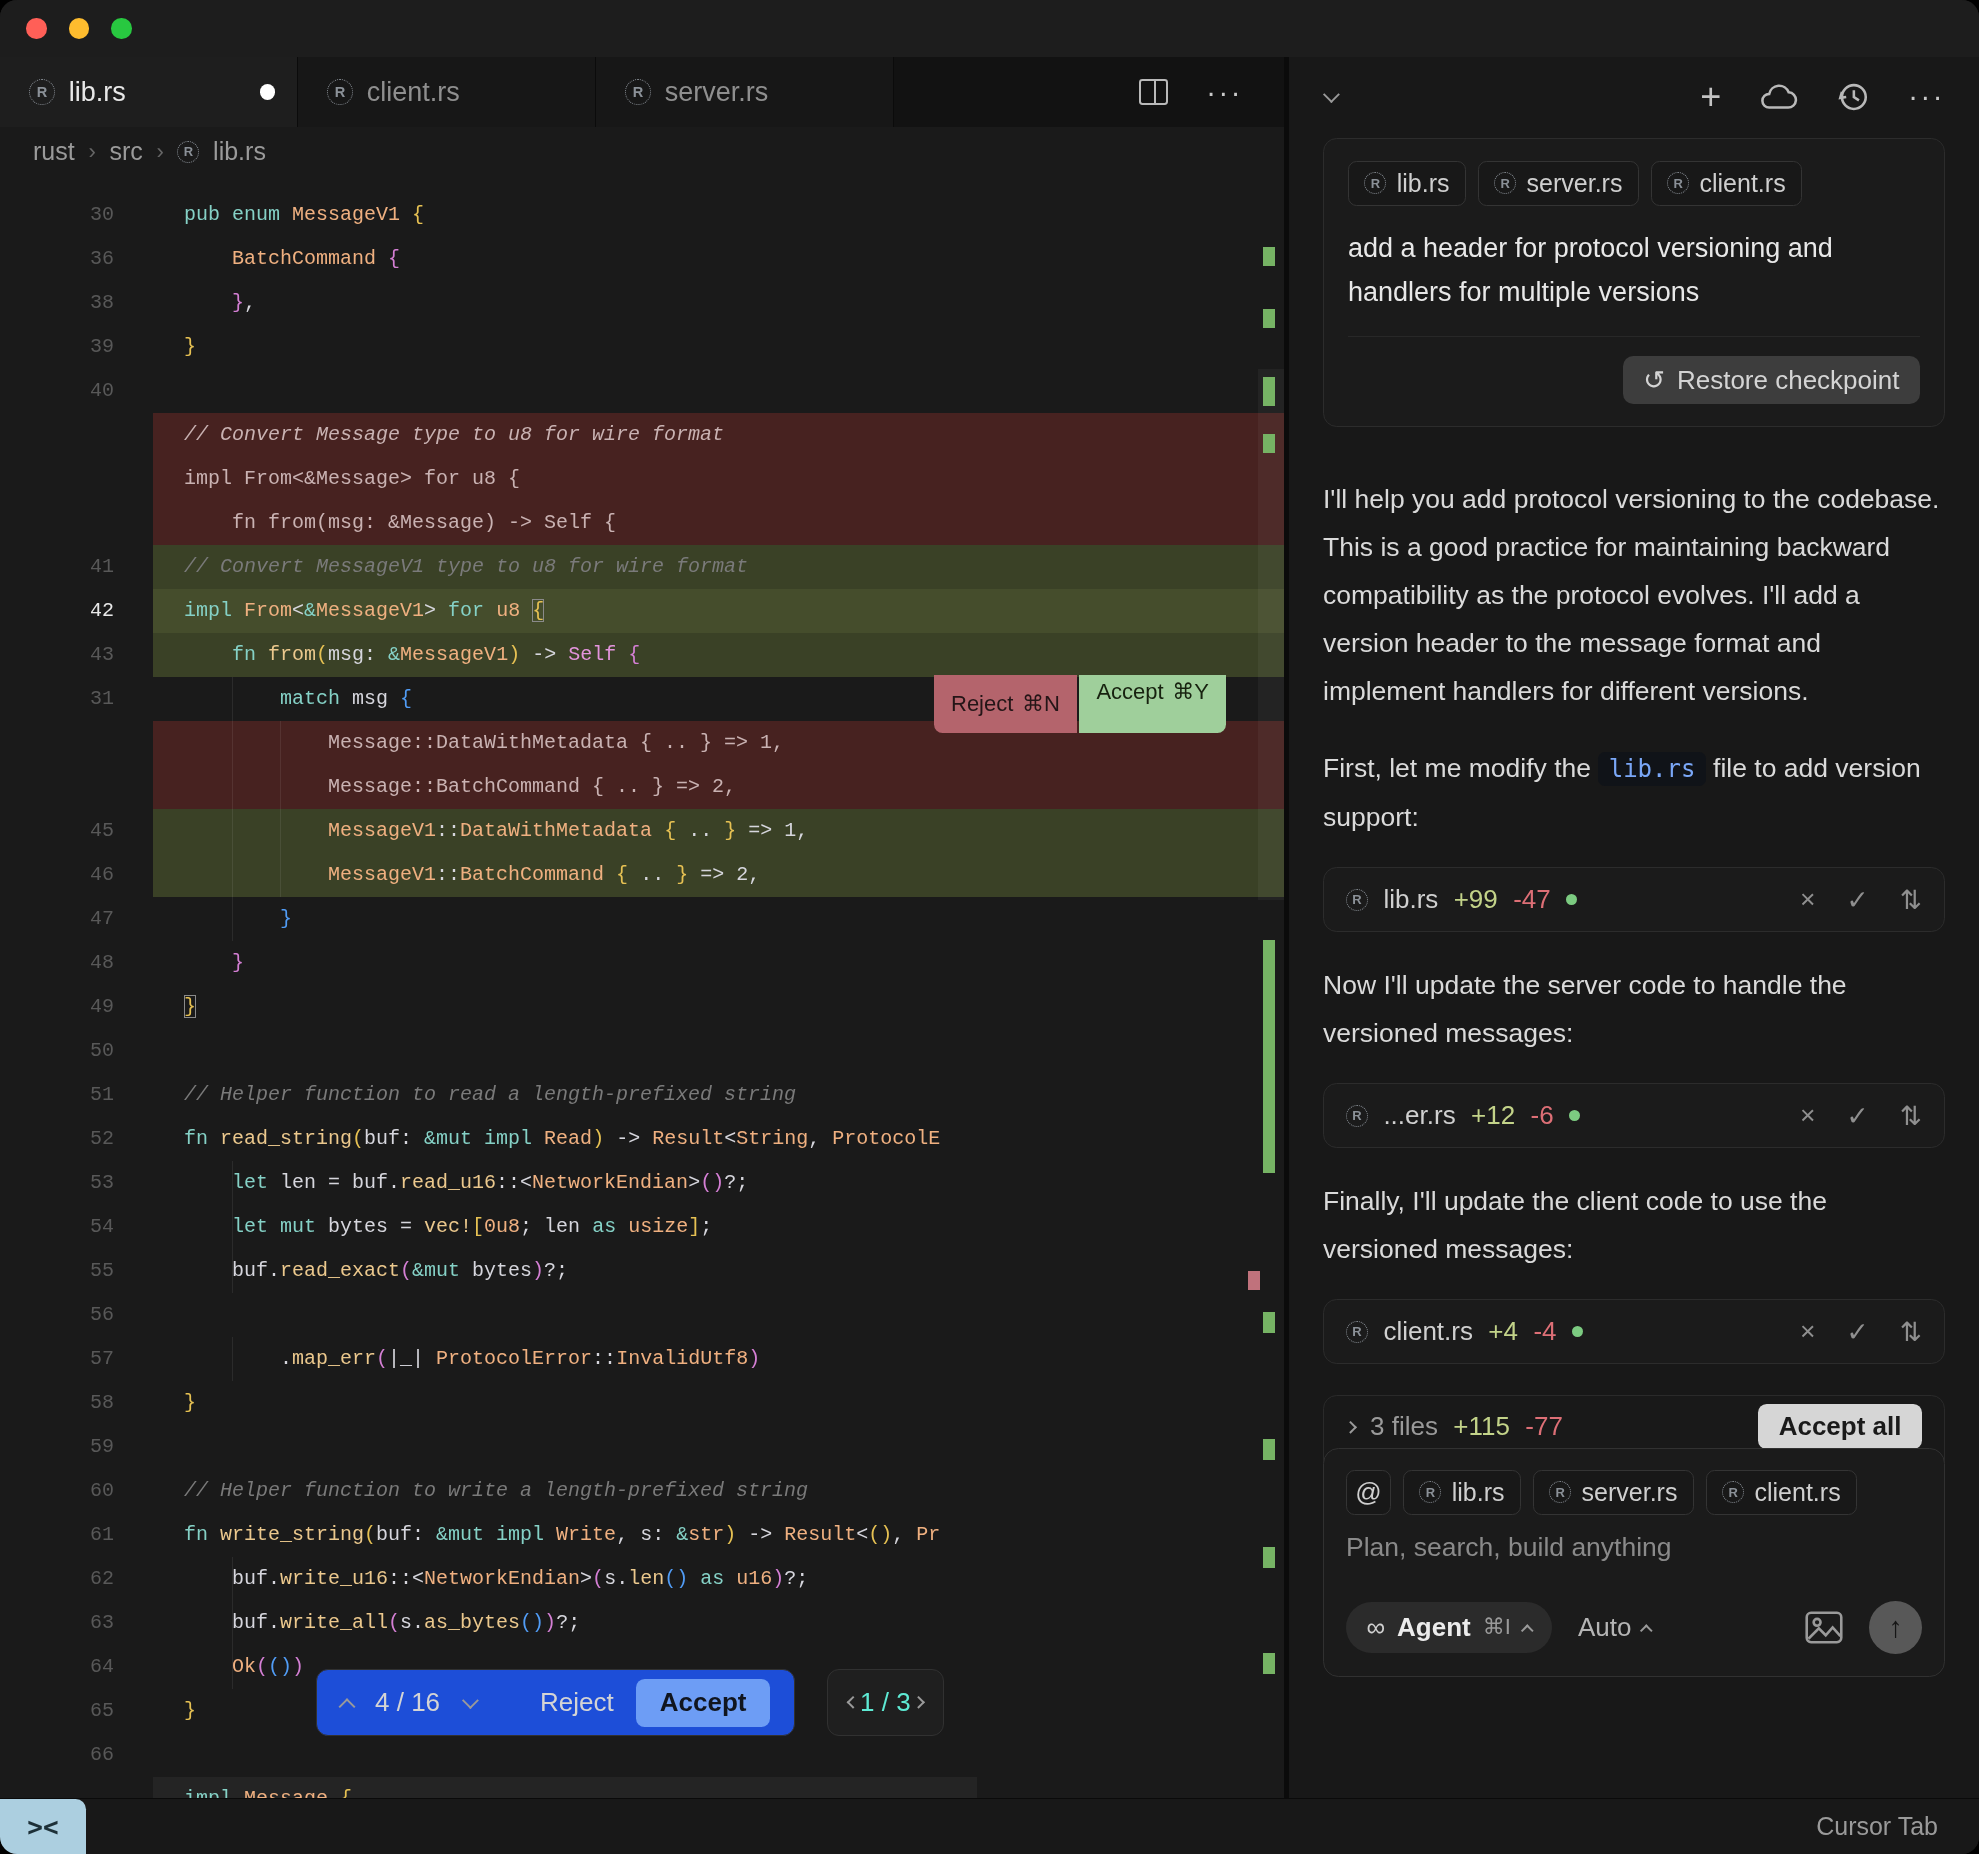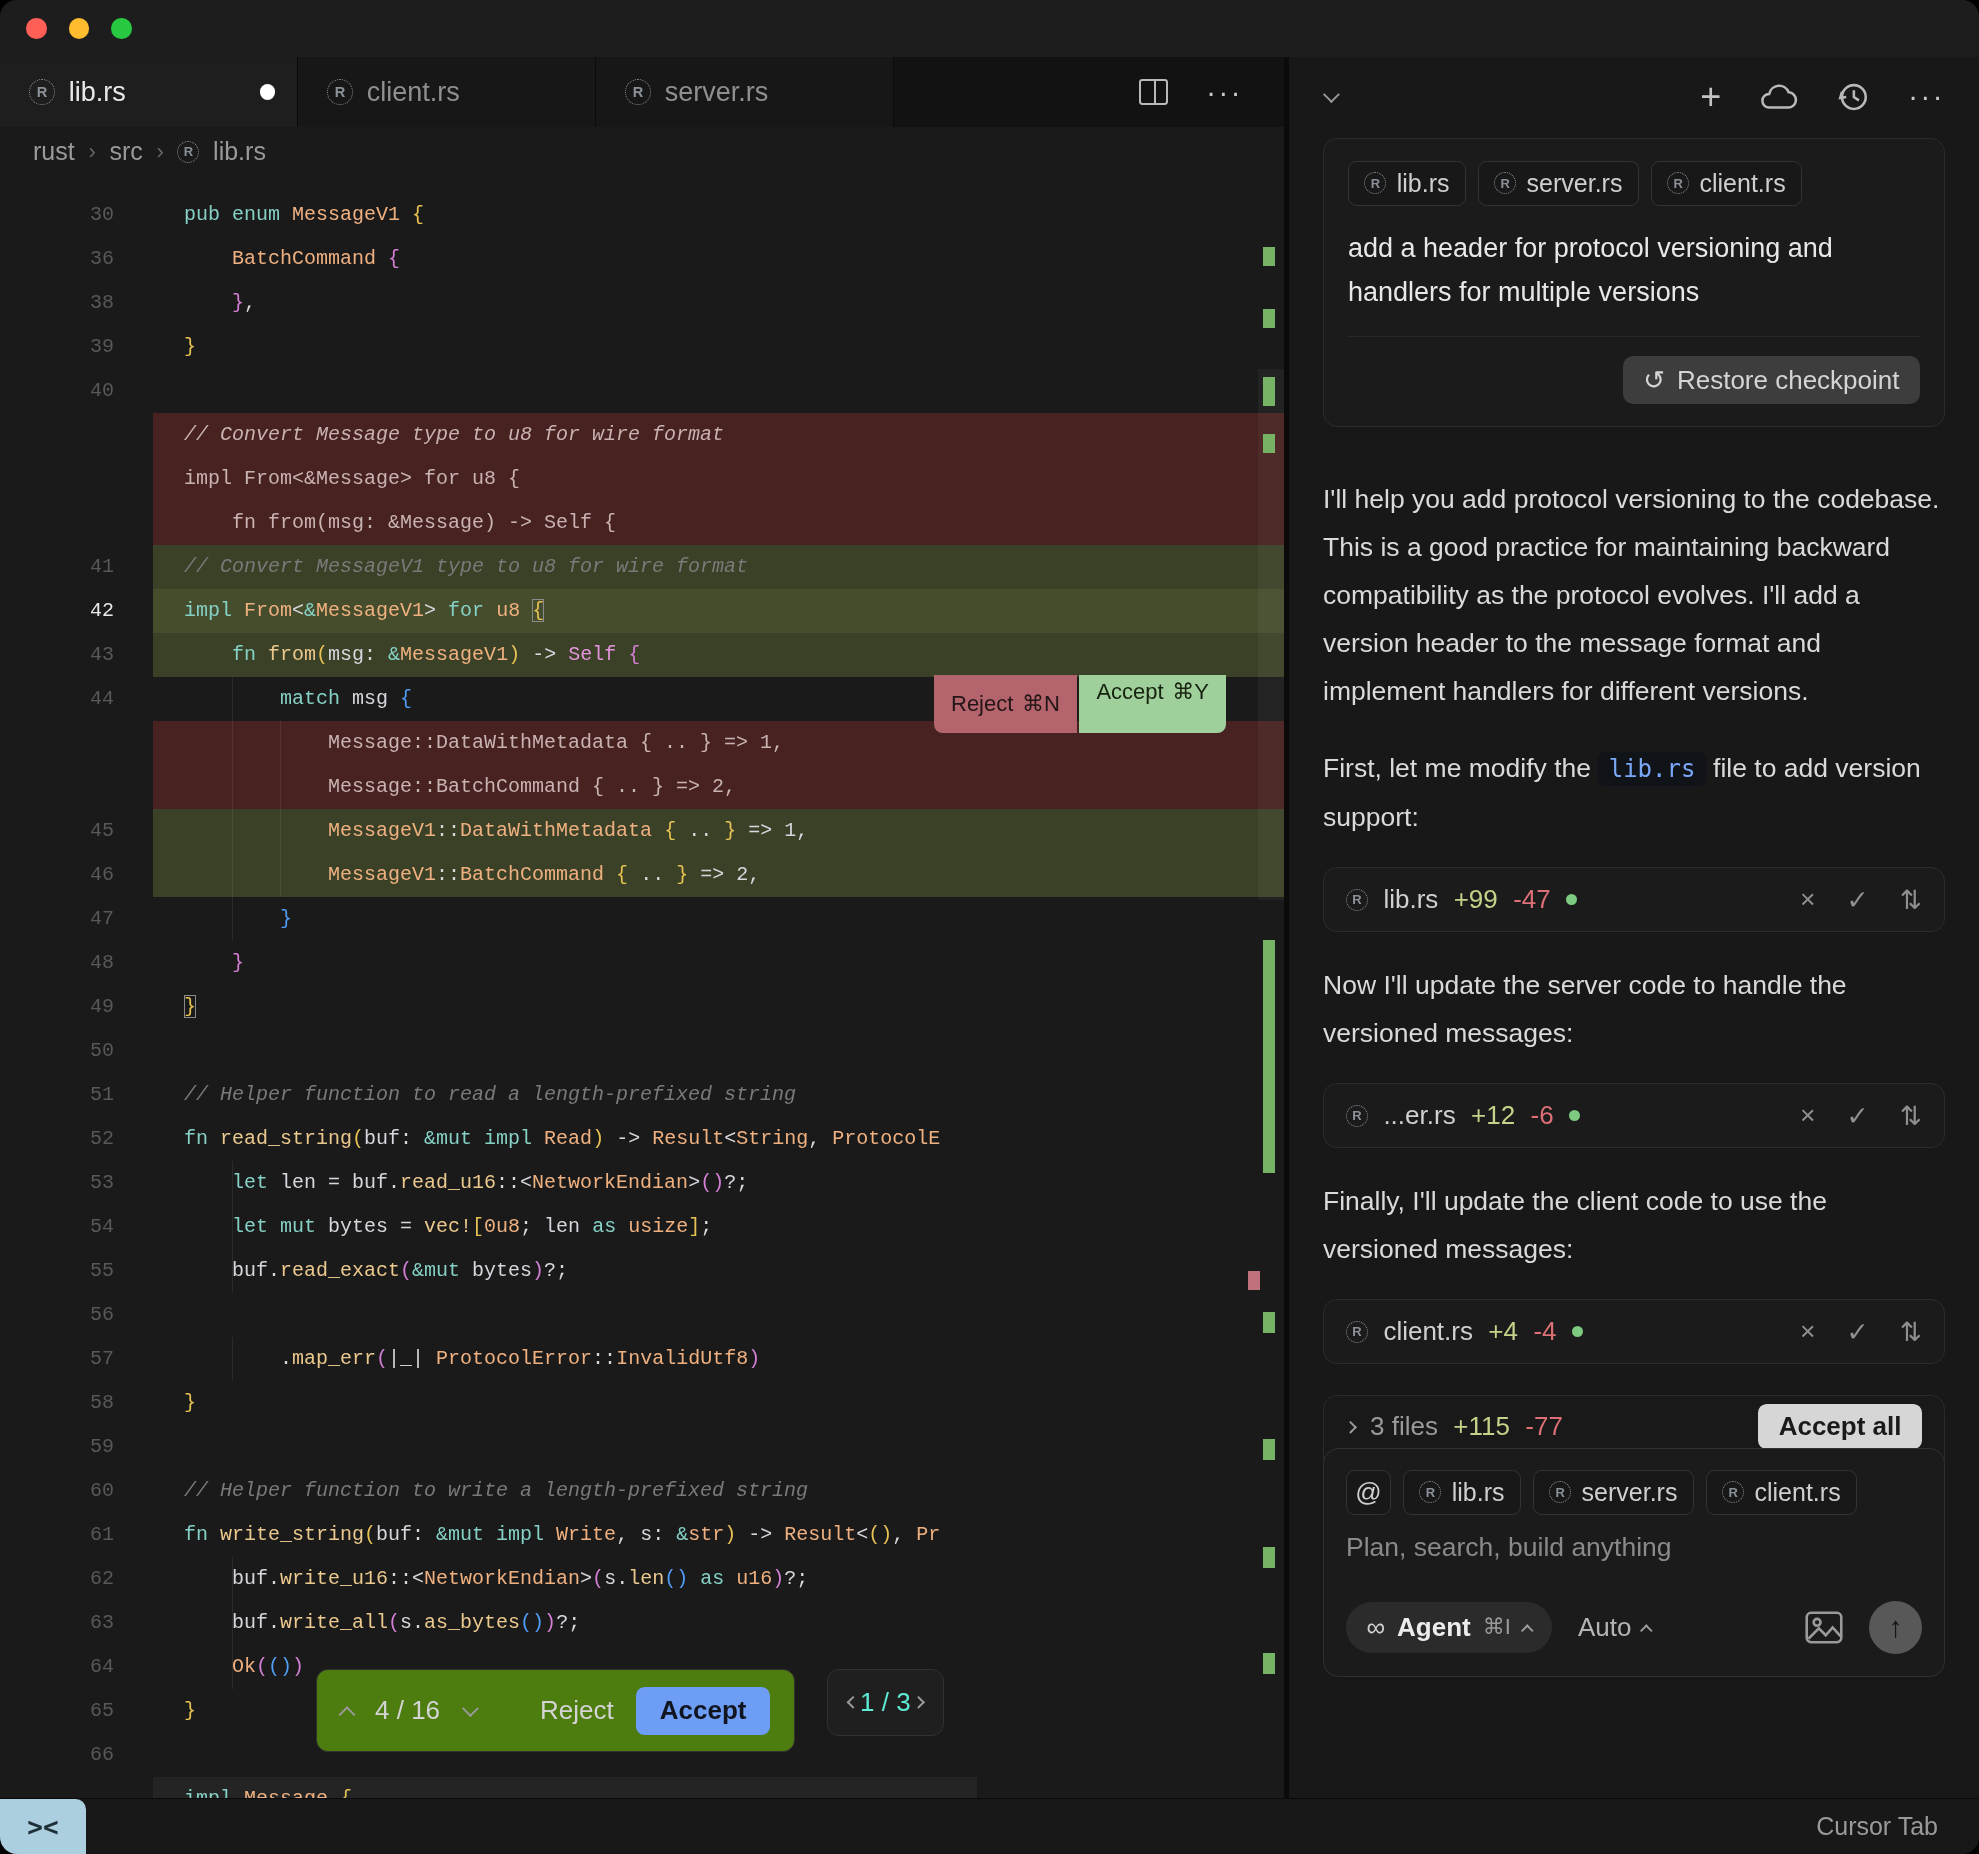--- a/index.html
+++ b/index.html
@@ -60,21 +60,21 @@
   .bx{outline:1.7px solid #8a8a8a; outline-offset:-1.7px;}
 
   
   .rej-acc { position:absolute; left:934px; top:675px; display:flex; z-index:5;
              font-size:22px; font-weight:600; line-height:34px; }
   .rej { background:#b4646c; color:#241517; padding:12px 17px; border-radius:0 0 0 8.6px; }
   .acc { background:#9fcf9b; color:#17220f; padding:0 17px; border-radius:0 0 8.6px 0; margin-left:2.6px; }
   .rej span,.acc span { margin-left:8.6px; font-weight:400; }
 
   
-  .tbbar { position:absolute; left:316px; top:1669px; height:83px; background:#4d7c0f;
+  .tbbar { position:absolute; left:316px; top:1669px; height:67px; background:#1d4ed8;
            border:1.7px solid #313131; border-radius:12px; display:flex; align-items:center;
            padding:0 24px; gap:22px; z-index:6; color:#d4d4d4; font-size:26px; }
   .btn-accept { background:#6d9df5; color:#10151f; font-weight:600; border-radius:8.6px;
                 height:48px; display:flex; align-items:center; padding:0 24px; }
   .pagerbar { position:absolute; left:827px; top:1669px; height:67px; background:#1f1f1f;
               border:1.7px solid #313131; border-radius:12px; display:flex; align-items:center;
               gap:3px; padding:0 20.5px; z-index:6; color:#5eead4; font-size:26px; }
 
   
   .chv { width:12px; height:12px; border-right:2.6px solid #9a9a9a; border-bottom:2.6px solid #9a9a9a; display:inline-block; flex:none; }
@@ -219,21 +219,21 @@
             </div>
             <div class="row add cur">
               <span class="gut">42</span>
               <div class="cl"><span class="kw">impl </span><span class="ty">From</span><span class="pl">&lt;</span><span class="kw">&amp;</span><span class="ty">MessageV1</span><span class="pl">&gt; </span><span class="kw">for </span><span class="ty">u8 </span><span class="b1 bx">{</span></div>
             </div>
             <div class="row add">
               <span class="gut">43</span>
               <div class="cl"><span class="pl">    </span><span class="kw">fn </span><span class="fnm">from</span><span class="b1">(</span><span class="pl">msg</span><span class="pl">: </span><span class="kw">&amp;</span><span class="ty">MessageV1</span><span class="b1">)</span><span class="pl"> -&gt; </span><span class="sf">Self </span><span class="b2">{</span></div>
             </div>
             <div class="row ">
-              <span class="gut">44</span>
+              <span class="gut">31</span>
               <div class="cl"><span class="gd" style="left: calc(4ch + 31px);"></span><span class="pl">        </span><span class="kw">match </span><span class="pl">msg </span><span class="b3">{</span></div>
             </div>
             <div class="row del">
               <span class="gut"></span>
               <div class="cl"><span class="gd" style="left: calc(4ch + 31px);"></span><span class="gd" style="left: calc(8ch + 31px);"></span><span class="pl">            Message::DataWithMetadata { .. } =&gt; 1,</span></div>
             </div>
             <div class="row del">
               <span class="gut"></span>
               <div class="cl"><span class="gd" style="left: calc(4ch + 31px);"></span><span class="gd" style="left: calc(8ch + 31px);"></span><span class="pl">            Message::BatchCommand { .. } =&gt; 2,</span></div>
             </div>

